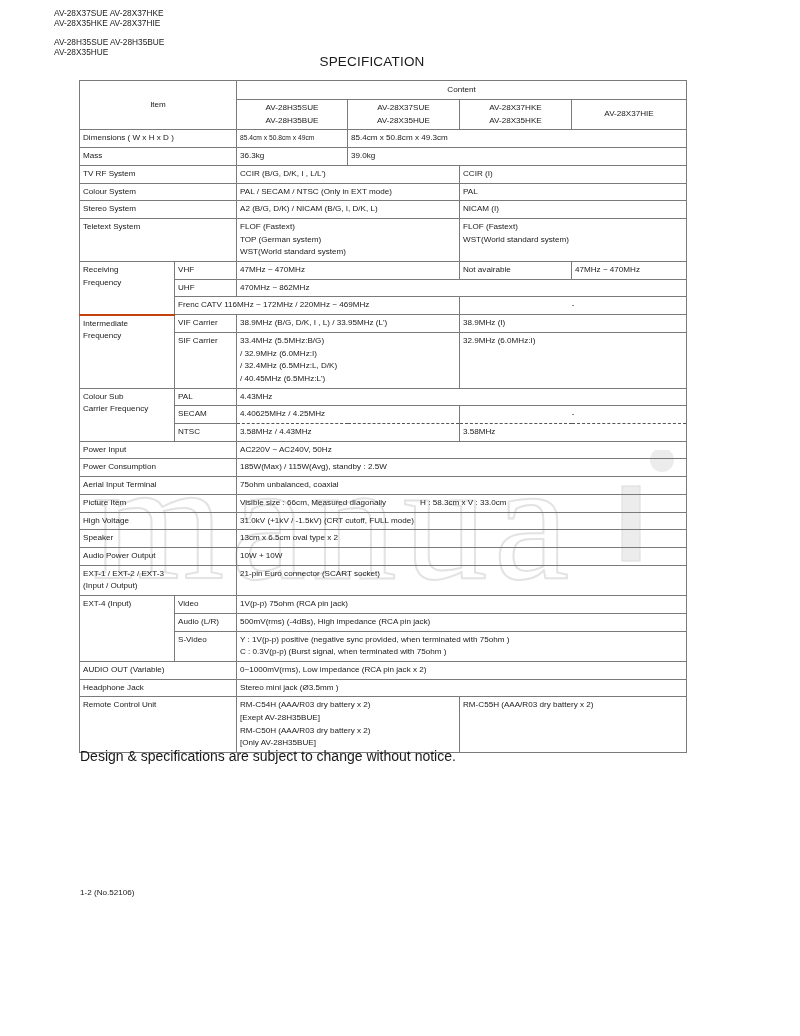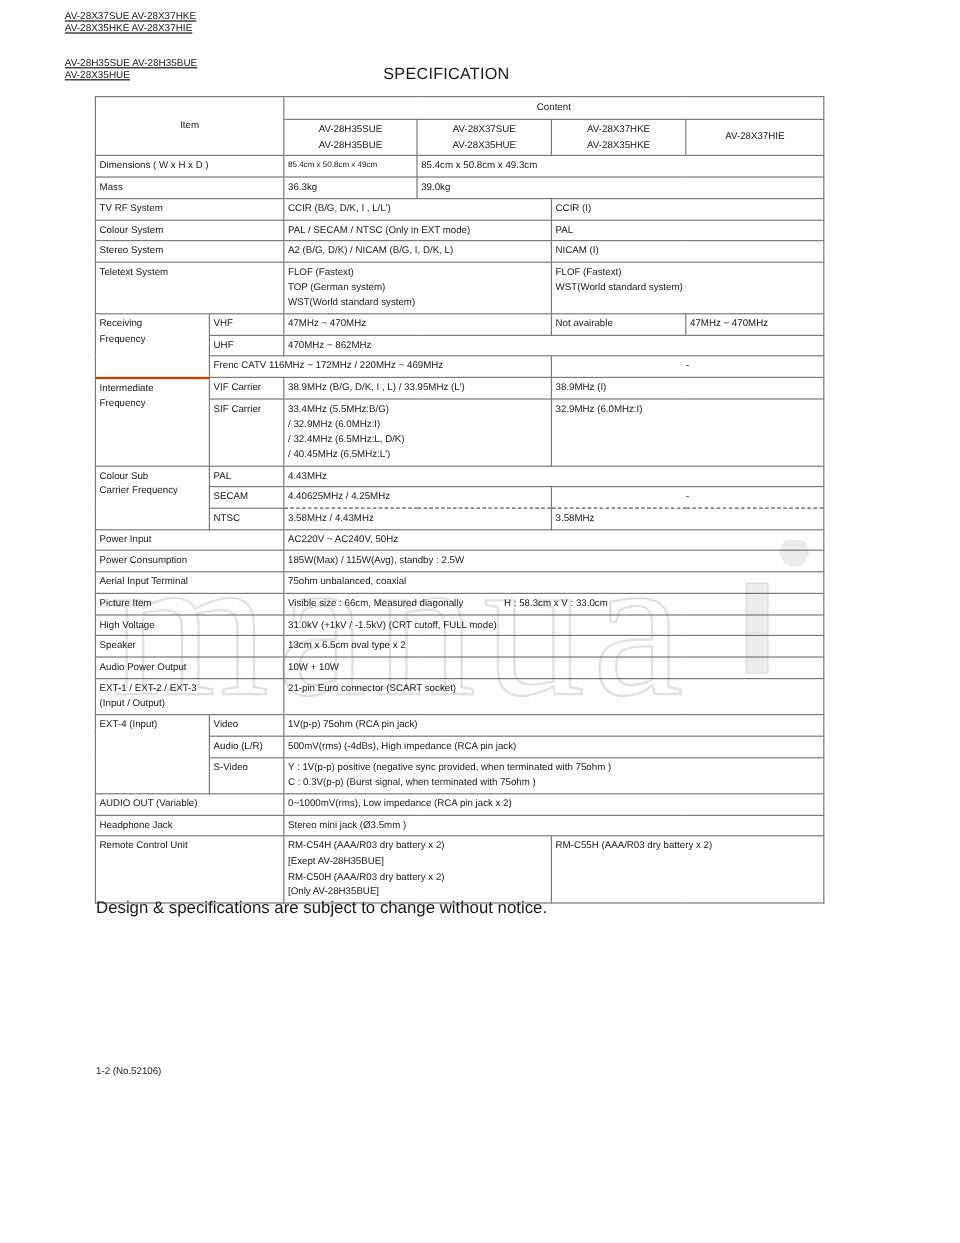--- a/index.html
+++ b/index.html
@@ -1,20 +1,20 @@
 <!DOCTYPE html>
 <html><head>
 <meta charset="utf-8">
 <style>
   html, body { margin:0; padding:0; background:#ffffff; }
   body { width:800px; height:1036px; position:relative; overflow:hidden;
          font-family:"Liberation Sans", sans-serif; color:#1a1a1a; }
   .models { position:absolute; left:54px; top:8px; font-size:8.3px; line-height:10px; }
-  .models div { white-space:nowrap;text-decoration:underline; }
-  .models .gap { margin-top:19px; }
+  .models div { white-space:nowrap; }
+  .models .gap { margin-top:9px; }
   .title { position:absolute; left:0; width:744px; text-align:center; top:54px; font-size:13.5px; letter-spacing:0.2px; }
   table.spec { position:absolute; left:79px; top:80px; width:607px; border-collapse:collapse; table-layout:fixed; font-size:8.1px; }
   table.spec td { border:1px solid #7a7a7a; padding:2px 3px 2px 3px; vertical-align:top; line-height:12.7px; }
   table.spec { border:1.5px solid #444; }
   .c { text-align:center; vertical-align:middle !important;margin-top:24px; }
   .small { font-size:6.7px; }
   .note { position:absolute; left:80px; top:748px; font-size:14px; }
   .pageno { position:absolute; left:80px; top:888px; font-size:8.1px; }
   .wm { position:absolute; left:82px; top:450px; width:620px; height:135px; pointer-events:none; }
   .h-content { height:14px; }

